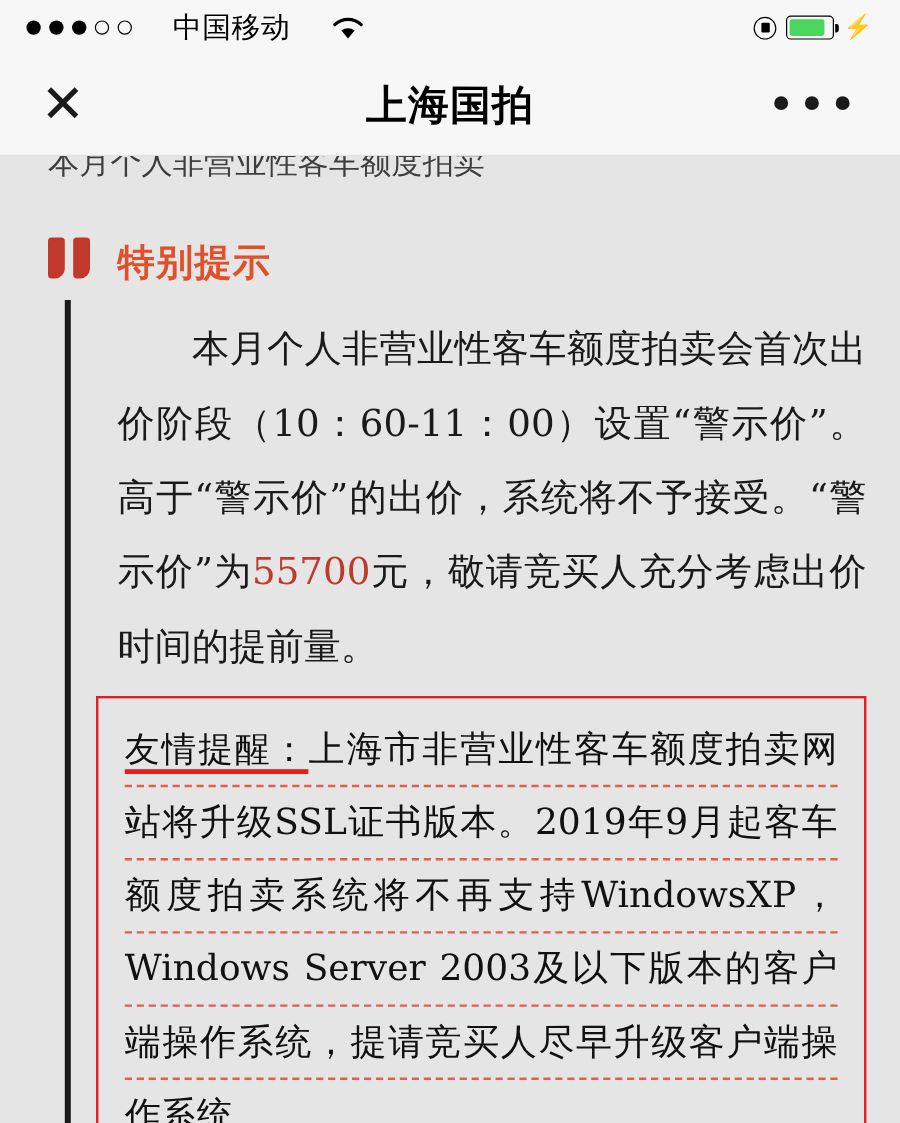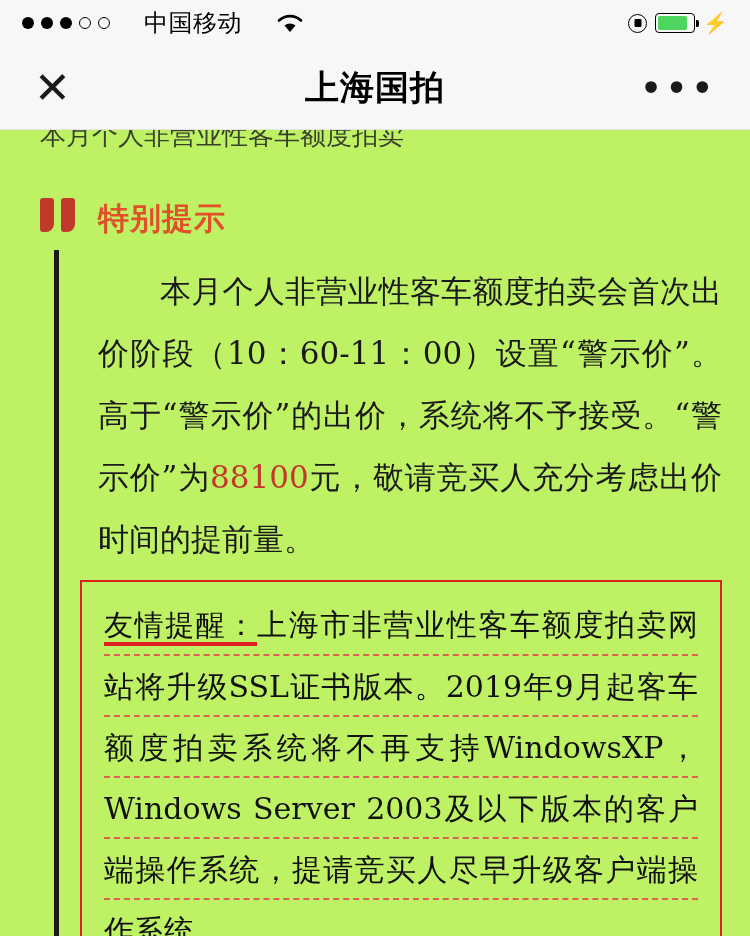--- a/index.html
+++ b/index.html
@@ -157,21 +157,21 @@
     line-height: 18px;
     color: #1a1a1a;
     letter-spacing: 2px;
     font-family: "DejaVu Sans", sans-serif;
     cursor: pointer;
     z-index: 2;
   }
 
   
   .page {
-    background: #bef264;
+    background: #e5e5e5;
     position: relative;
     height: 806px;
     overflow: hidden;
   }
   .clipped-line {
     height: 34px;
     overflow: hidden;
     color: #222;
     font-size: 26px;
     font-family: "DejaVu Sans", sans-serif;
@@ -310,21 +310,21 @@
 
     <div class="quote-block">
       <div class="quote-mark">
         <span></span><span></span>
       </div>
       <div class="quote-bar"></div>
 
       <div class="section-title">特别提示</div>
 
       <div class="body-text">
-        <span>本月个人非营业性客车额度拍卖会首次出价阶段（10：60-11：00）设置“警示价”。高于“警示价”的出价，系统将不予接受。“警示价”为</span><span class="price">88100</span><span>元，敬请竞买人充分考虑出价时间的提前量。</span>
+        <span>本月个人非营业性客车额度拍卖会首次出价阶段（10：60-11：00）设置“警示价”。高于“警示价”的出价，系统将不予接受。“警示价”为</span><span class="price">55700</span><span>元，敬请竞买人充分考虑出价时间的提前量。</span>
       </div>
 
       <div class="warn-box">
         <hr class="dash-rule" style="top:72px">
         <hr class="dash-rule" style="top:133px">
         <hr class="dash-rule" style="top:194px">
         <hr class="dash-rule" style="top:255px">
         <hr class="dash-rule" style="top:316px">
         <div class="warn-text">
           <span class="warn-label">友情提醒：</span><span>上海市非营业性客车额度拍卖网站将升级SSL证书版本。2019年9月起客车额度拍卖系统将不再支持WindowsXP，Windows Server 2003及以下版本的客户端操作系统，提请竞买人尽早升级客户端操作系统。</span>

